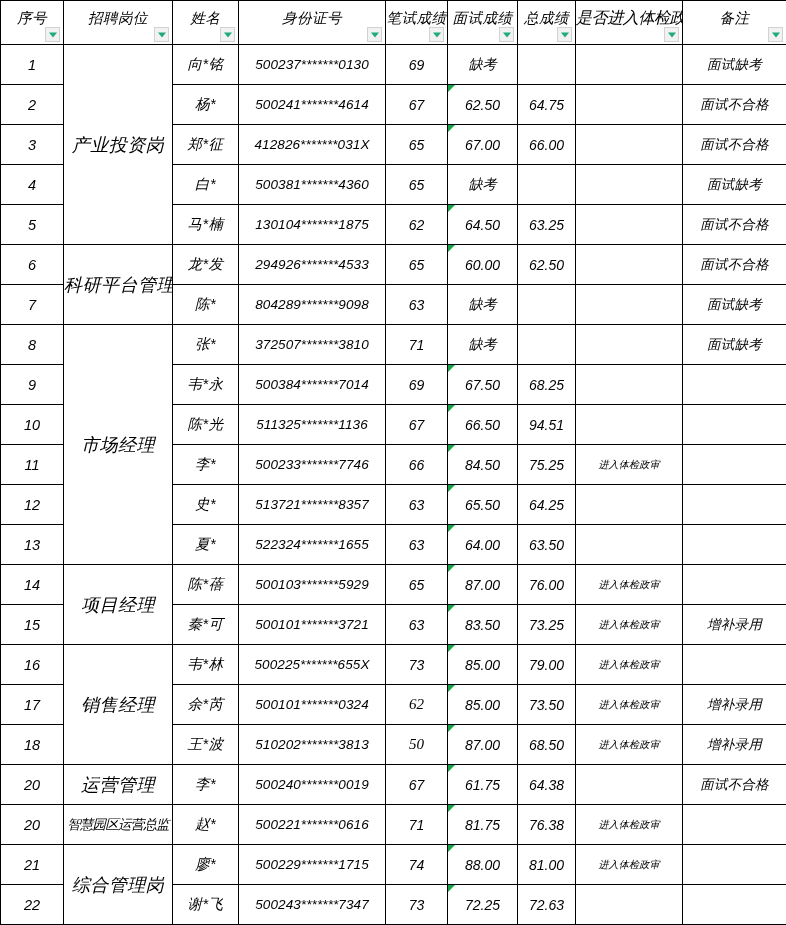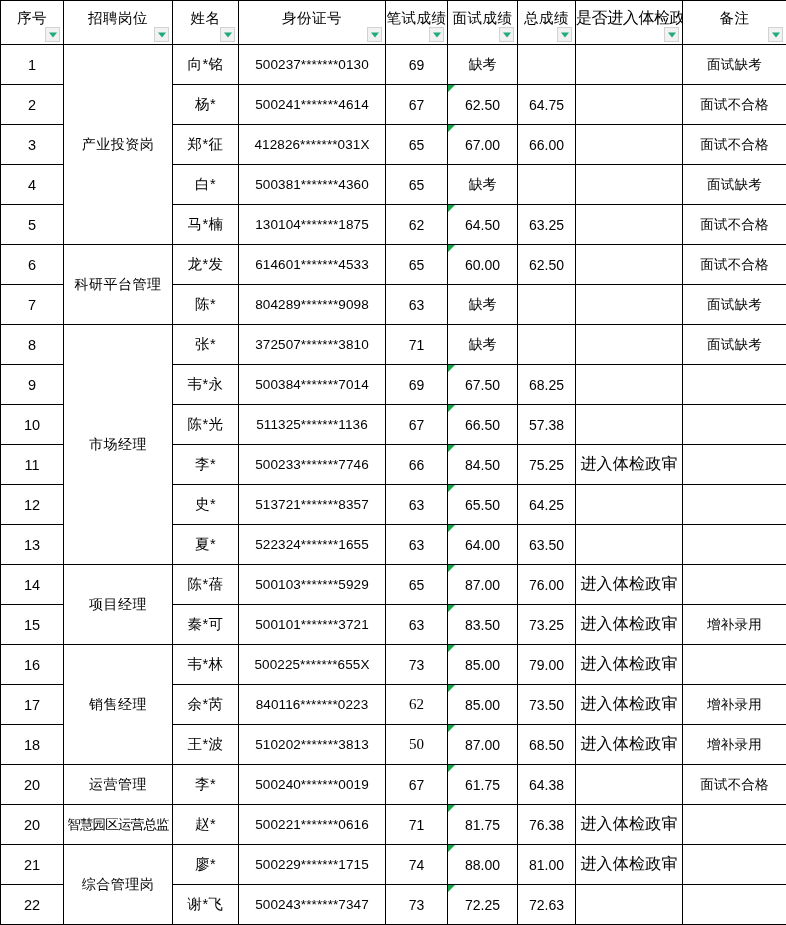--- a/index.html
+++ b/index.html
@@ -14,20 +14,21 @@
     font-family: "Liberation Sans", "DejaVu Sans", sans-serif;
     color: #000000;
     overflow: hidden;
   }
 
   table.sheet {
     border-collapse: collapse;
     table-layout: fixed;
     width: 786px;
     height: 925px;
+    font-style: italic;
   }
 
   table.sheet td, table.sheet th {
     border: 1px solid #000000;
     padding: 0;
     margin: 0;
     text-align: center;
     vertical-align: middle;
     font-weight: normal;
     background: #ffffff;
@@ -76,24 +77,24 @@
     border-top: 5px solid #1faa77;
   }
 
   
   tr.data-row { height: 40px; }
   td.cell { font-size: 14px; }
   td.num { font-size: 14.5px; }
   td.name { font-size: 14.5px; letter-spacing: 0.5px; }
   td.idno { font-size: 13.5px; letter-spacing: 0.1px; }
   td.score { font-size: 14px; }
-  td.post { font-size: 14px; letter-spacing: 0.5px; }
+  td.post { font-size: 18px; letter-spacing: 0.5px; }
   td.post.squeeze { font-size: 13.5px; letter-spacing: -0.8px; }
   td.remark { font-size: 13.5px; letter-spacing: 0.2px; }
-  td.status { font-size: 16px; letter-spacing: 0.2px; }
+  td.status { font-size: 10px; letter-spacing: 0.2px; }
 
   
   td.serif { font-family: "Liberation Serif", "DejaVu Serif", serif; font-size: 15px; }
 
   
   td.flagged::before {
     content: "";
     position: absolute;
     left: 0;
     top: 0;
@@ -206,21 +207,21 @@
         <td class="cell score">62</td>
         <td class="cell score flagged">64.50</td>
         <td class="cell score">63.25</td>
         <td class="cell status"></td>
         <td class="cell remark">面试不合格</td>
       </tr>
       <tr class="data-row">
         <td class="cell num">6</td>
         <td class="cell post" rowspan="2">科研平台管理</td>
         <td class="cell name">龙*发</td>
-        <td class="cell idno">614601*******4533</td>
+        <td class="cell idno">294926*******4533</td>
         <td class="cell score">65</td>
         <td class="cell score flagged">60.00</td>
         <td class="cell score">62.50</td>
         <td class="cell status"></td>
         <td class="cell remark">面试不合格</td>
       </tr>
       <tr class="data-row">
         <td class="cell num">7</td>
         <td class="cell name">陈*</td>
         <td class="cell idno">804289*******9098</td>
@@ -250,21 +251,21 @@
         <td class="cell score">68.25</td>
         <td class="cell status"></td>
         <td class="cell remark"></td>
       </tr>
       <tr class="data-row">
         <td class="cell num">10</td>
         <td class="cell name">陈*光</td>
         <td class="cell idno">511325*******1136</td>
         <td class="cell score">67</td>
         <td class="cell score flagged">66.50</td>
-        <td class="cell score">57.38</td>
+        <td class="cell score">94.51</td>
         <td class="cell status"></td>
         <td class="cell remark"></td>
       </tr>
       <tr class="data-row">
         <td class="cell num">11</td>
         <td class="cell name">李*</td>
         <td class="cell idno">500233*******7746</td>
         <td class="cell score">66</td>
         <td class="cell score flagged">84.50</td>
         <td class="cell score">75.25</td>
@@ -319,21 +320,21 @@
         <td class="cell idno">500225*******655X</td>
         <td class="cell score">73</td>
         <td class="cell score flagged">85.00</td>
         <td class="cell score">79.00</td>
         <td class="cell status">进入体检政审</td>
         <td class="cell remark"></td>
       </tr>
       <tr class="data-row">
         <td class="cell num">17</td>
         <td class="cell name">余*芮</td>
-        <td class="cell idno">840116*******0223</td>
+        <td class="cell idno">500101*******0324</td>
         <td class="cell score serif">62</td>
         <td class="cell score flagged">85.00</td>
         <td class="cell score">73.50</td>
         <td class="cell status">进入体检政审</td>
         <td class="cell remark">增补录用</td>
       </tr>
       <tr class="data-row">
         <td class="cell num">18</td>
         <td class="cell name">王*波</td>
         <td class="cell idno">510202*******3813</td>

